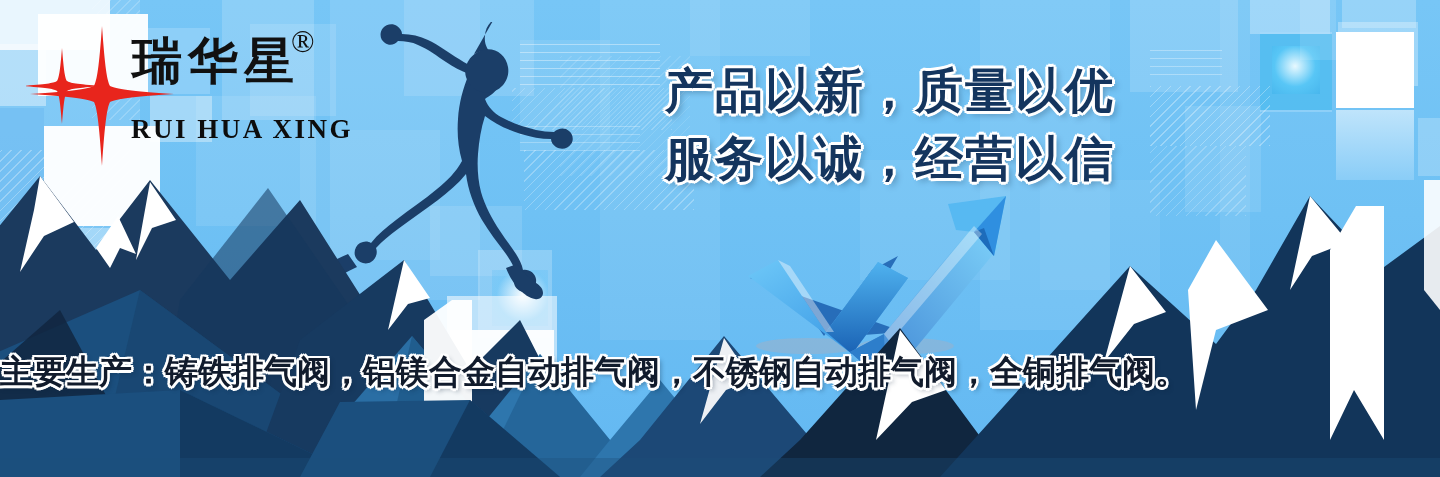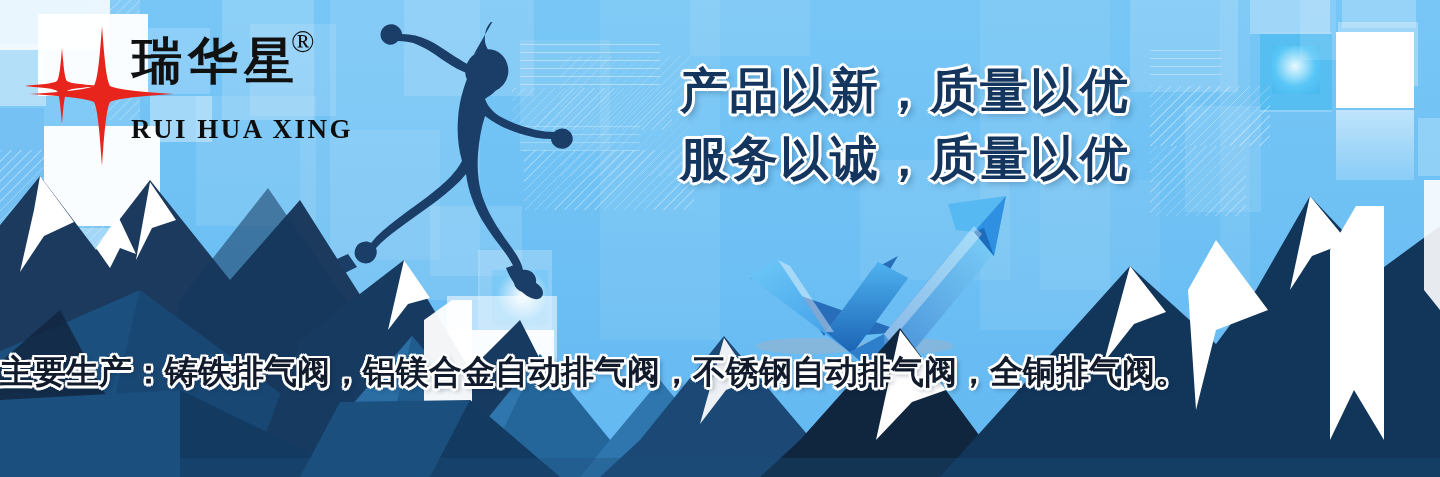--- a/index.html
+++ b/index.html
@@ -50,22 +50,22 @@
   }
   .logo-en{
     position:absolute;left:105px;top:96px;
     font-family:"Liberation Serif","DejaVu Serif",serif;
     font-weight:700;font-size:27px;color:#0d0d0d;
     letter-spacing:2.5px;white-space:nowrap;line-height:1;
   }
 
   
   .slogan{
-    position:absolute;left:680px;top:56px;width:500px;
-    text-align:left;
+    position:absolute;left:640px;top:56px;width:500px;
+    text-align:center;
   }
   .slogan-line{
     font-family:"DejaVu Sans","Liberation Sans",sans-serif;
     font-weight:700;
     font-size:48px;
     line-height:68px;
     letter-spacing:2px;
     color:#14355e;
     white-space:nowrap;
     text-shadow:
@@ -292,18 +292,18 @@
         C22,64 28,63 31,61 C33,58 34,52 36,28 Z"></path>
     </svg>
 
     <div class="logo-cn">瑞华星</div>
     <div class="logo-reg">®</div>
     <div class="logo-en">RUI HUA XING</div>
   </div>
 
   <div class="slogan">
     <div class="slogan-line">产品以新，质量以优</div>
-    <div class="slogan-line">服务以诚，质量以优</div>
+    <div class="slogan-line">服务以诚，经营以信</div>
   </div>
 
   <div class="product-line">主要生产：铸铁排气阀，铝镁合金自动排气阀，不锈钢自动排气阀，全铜排气阀。</div>
 
 </div>
 
 </body></html>

